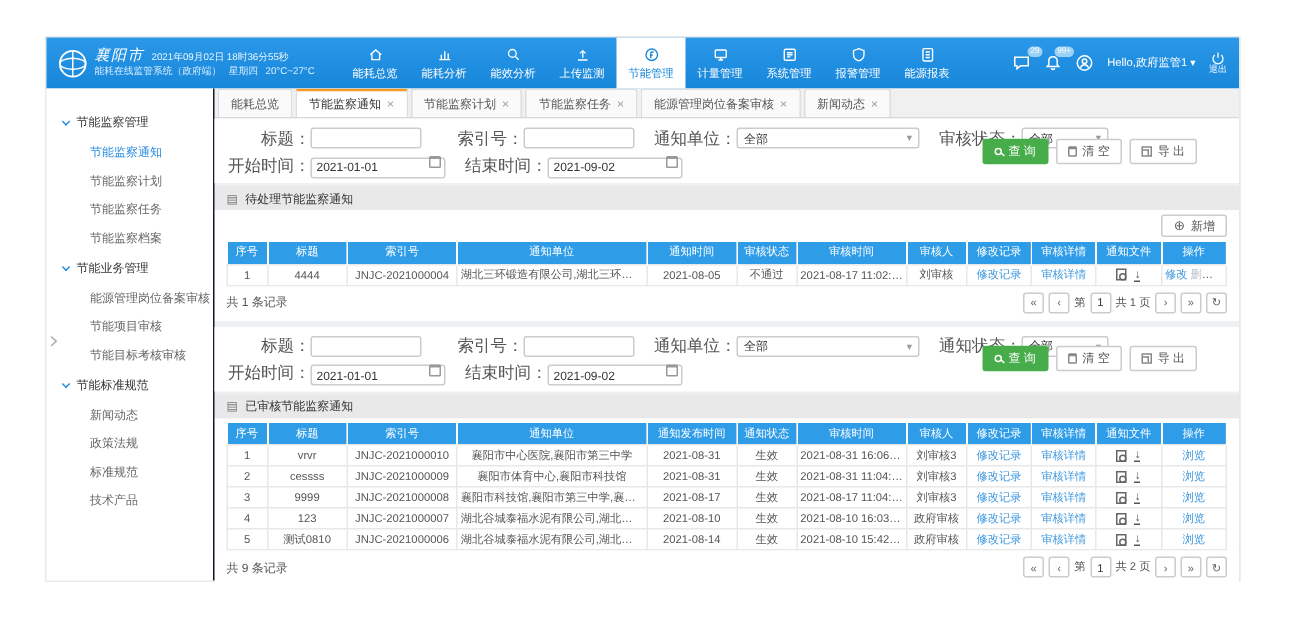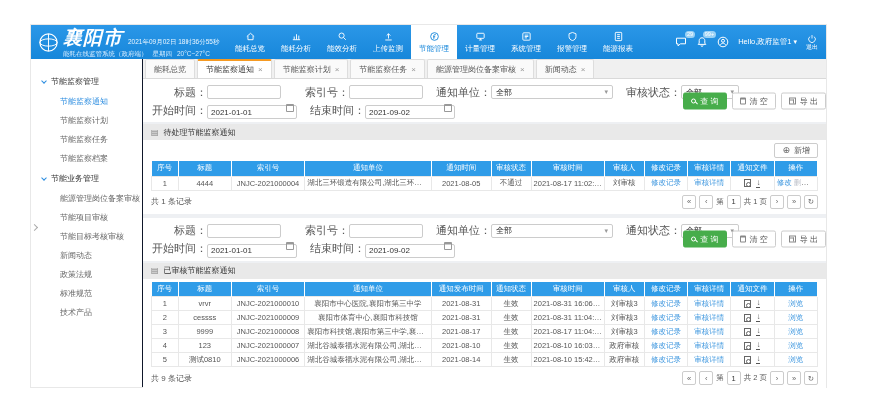--- a/index.html
+++ b/index.html
@@ -7,21 +7,21 @@
     font-family:"Liberation Sans","DejaVu Sans",sans-serif; }
   .app { position:absolute; left:30px; top:24px; width:797px; height:364px;
     display:flex; flex-direction:column; border:1px solid #e8e8e8; background:#eef0f3; }
 
   
   .topbar { height:34px; background:linear-gradient(#2b97e8,#1787da); display:flex; align-items:stretch; color:#fff; flex-shrink:0; }
   .brand { display:flex; align-items:center; gap:4px; padding:0 5px 0 7px; width:196px; flex-shrink:0; }
   .logo { width:21px; height:21px; flex-shrink:0; }
   .brand-col { display:flex; flex-direction:column; line-height:1.2; white-space:nowrap; }
   .brand-r1 { display:flex; align-items:baseline; gap:5px; }
-  .city { font-size:19px; font-weight:bold; font-style:italic; letter-spacing:1px; }
+  .city { font-size:10px; font-weight:normal; font-style:italic; letter-spacing:1px; }
   .datetime { font-size:6.5px; color:#eaf6ff; }
   .brand-r2 { font-size:6.5px; color:#d6ecff; display:flex; gap:5px; }
   .topnav { display:flex; flex:1; }
   .nav-item { width:46px; display:flex; flex-direction:column; align-items:center; justify-content:center; gap:2px; font-size:7.5px; cursor:pointer; color:#fff; }
   .nav-item svg { width:11px; height:11px; stroke:currentColor; fill:none; stroke-width:1; }
   .nav-item.active { background:#fff; color:#1787da; }
   .top-right { display:flex; align-items:center; gap:9px; padding-right:8px; }
   .ico-wrap { position:relative; display:flex; }
   .ico-wrap svg { width:12px; height:12px; stroke:#fff; fill:none; stroke-width:1; }
   .badge { position:absolute; top:-5px; right:-8px; background:#9cd2f5; color:#fff; font-size:5.5px; line-height:7px; border-radius:4px; padding:0 2px; }
@@ -52,21 +52,21 @@
   .filter { background:#fff; padding:4px 8px 3px; position:relative; flex-shrink:0; }
   .f-row { display:flex; align-items:center; height:18px; }
   .f-label { width:56px; text-align:right; font-size:11px; color:#555; flex-shrink:0; }
   .f-input { width:74px; height:14px; border:1px solid #ccc; border-radius:2px; font-size:8px; padding:0 3px; color:#333; margin-right:12px; font-family:inherit; }
   .f-select { height:14px; border:1px solid #ccc; border-radius:2px; font-size:8px; color:#333; display:flex; align-items:center; justify-content:space-between; padding:0 4px; margin-right:12px; cursor:pointer; background:#fff; }
   .sel-wide { width:122px; } .sel-small { width:58px; }
   .sel-caret { color:#999; font-size:7px; }
   .date-wrap { position:relative; margin-right:12px; }
   .date-wrap .f-input { width:90px; margin:0; padding-right:14px; }
   .cal-ico { position:absolute; right:3px; top:3px; width:8px; height:8px; border:1px solid #999; border-top:2px solid #999; border-radius:1px; pointer-events:none; }
-  .filter-btns { position:absolute; right:0; top:50%; transform:translateY(-50%); display:flex; gap:5px; }
+  .filter-btns { position:absolute; right:28px; top:50%; transform:translateY(-50%); display:flex; gap:5px; }
   .btn { height:17px; display:flex; align-items:center; gap:4px; font-size:8px; border-radius:2px; padding:0 7px; cursor:pointer; font-family:inherit; }
   .btn-green { background:#47ad4b; border:1px solid #47ad4b; color:#fff; }
   .btn-plain { background:#fff; border:1px solid #ccc; color:#555; }
   .mag { width:5px; height:5px; border:1px solid #fff; border-radius:50%; position:relative; }
   .mag::after { content:""; position:absolute; width:3px; height:1px; background:#fff; right:-3px; bottom:-1px; transform:rotate(45deg); }
   .trash-ico { width:6px; height:7px; border:1px solid #888; border-top:2px solid #888; border-radius:1px; }
   .exp-ico { width:7px; height:7px; border:1px solid #888; position:relative; }
   .exp-ico::after { content:""; position:absolute; right:1px; top:1px; width:3px; height:3px; border-top:1px solid #888; border-right:1px solid #888; }
 
   
@@ -223,20 +223,24 @@
       <div class="side-item">节能监察档案</div>
 
       <div class="group-label">
         <span class="chev"></span>
         <span>节能业务管理</span>
       </div>
       <div class="side-item">能源管理岗位备案审核</div>
       <div class="side-item">节能项目审核</div>
       <div class="side-item">节能目标考核审核</div>
 
+      <div class="group-label">
+        <span class="chev"></span>
+        <span>节能标准规范</span>
+      </div>
       <div class="side-item">新闻动态</div>
       <div class="side-item">政策法规</div>
       <div class="side-item">标准规范</div>
       <div class="side-item">技术产品</div>
 
       <span class="collapse-handle">
           <i></i>
         </span>
     </aside>
 

